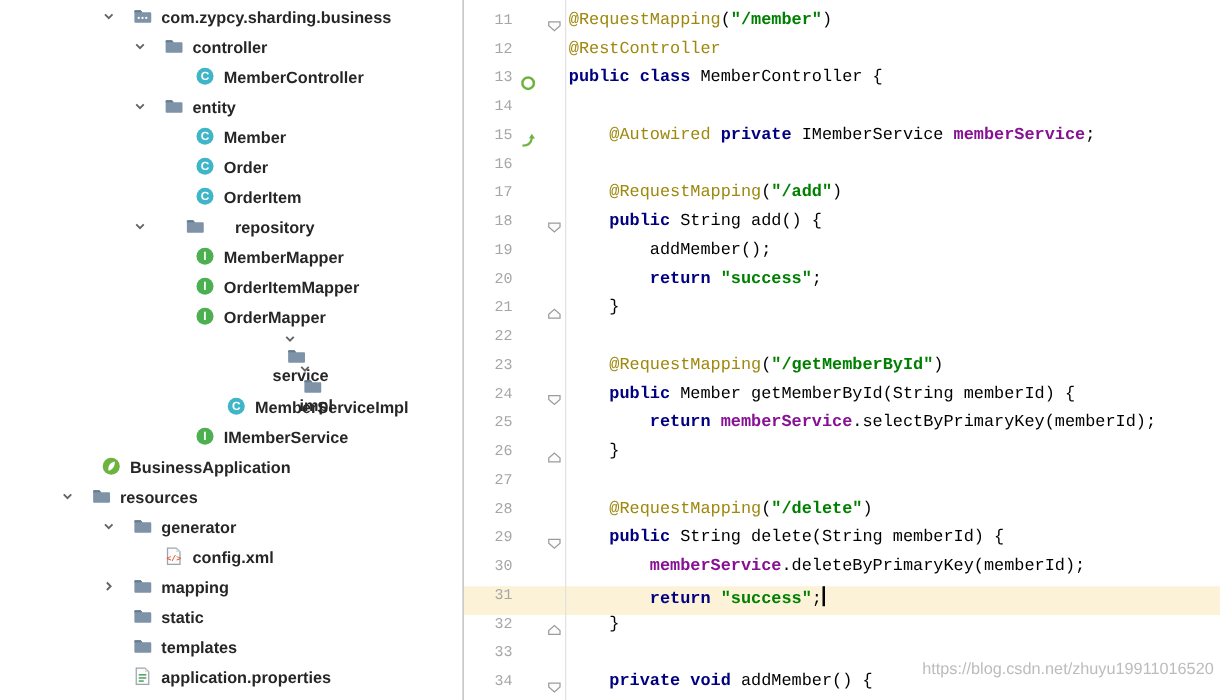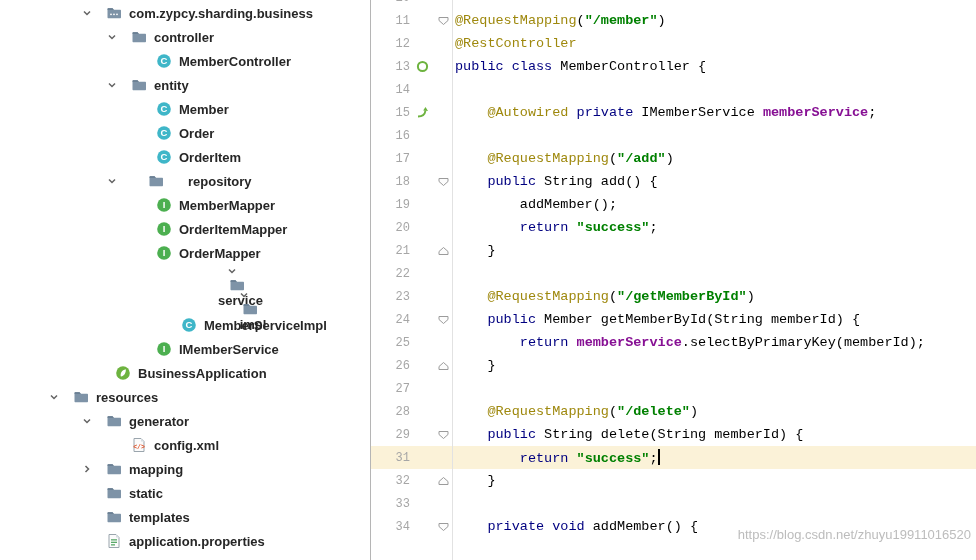--- a/index.html
+++ b/index.html
@@ -29,34 +29,34 @@
   .editor {
     position:absolute; left:370px; top:0; width:606px; height:560px;
     background:#ffffff; border-left:1px solid #b5b5b5; overflow:hidden;
   }
   .gutter-border {
     position:absolute; left:81px; top:0; bottom:0; width:1px;
     background:#e2e2e2; z-index:3;
   }
   .lines { position:absolute; top:-14px; left:0; width:100%; z-index:1; }
   .code-line {
-    display:flex; height:23px; align-items:center;
+    display:flex; height:23px; 
     font-family:"Liberation Mono", monospace; font-size:13.5px;
   }
   .code-line.current { background:var(--curline,#FBF2D8); }
   .lnum {
     width:39px; flex:none; text-align:right;
     color:var(--lnum,#A6A6A6); font-size:12px;
     font-family:"Liberation Mono", monospace;
   }
   .gicon { width:24px; flex:none; display:flex; justify-content:center; align-items:center; }
   .gfold { width:18px; flex:none; display:flex; justify-content:center; align-items:center; }
   .ctext { white-space:pre; padding-left:3px; color:#000; }
   .tok-a { color:var(--ann,#9E880D); }
-  .tok-k { color:var(--kw,#000080); font-weight:normal; }
+  .tok-k { color:var(--kw,#000080); font-weight:bold; }
   .tok-s { color:var(--str,#008000); font-weight:bold; }
   .tok-f { color:var(--field,#871094); font-weight:bold; }
   .tok-p { color:#000000; }
   .caret {
     display:inline-block; width:2px; height:16px; background:#000;
     vertical-align:-3px;
   }
   .watermark {
     position:absolute; right:5px; top:527px; z-index:5;
     font-size:13px; color:rgba(166,166,166,0.75);
@@ -238,21 +238,21 @@
       <div class="tree-row" style="padding-left: 131px;">
         <span class="tree-chevron"></span>
         <span class="tree-icon">
           <svg width="16" height="16" viewBox="0 0 16 16">
             <circle cx="8" cy="8" r="6.8" fill="#4CAF50"></circle>
             <text x="8" y="11.3" text-anchor="middle" font-family="Liberation Sans, sans-serif" font-size="9.5" font-weight="bold" fill="#ffffff">I</text>
           </svg>
         </span>
         <span class="tree-label">IMemberService</span>
       </div>
-      <div class="tree-row" style="padding-left: 90px;">
+      <div class="tree-row" style="padding-left: 56px;">
         <span class="tree-chevron"></span>
         <span class="tree-icon">
           <svg width="16" height="16" viewBox="0 0 16 16">
             <circle cx="8" cy="8" r="6.8" fill="#6DB33F"></circle>
             <path d="M10.8 4.2c.3 2.9-1 6.4-4.9 7.4-.9-3.4.9-6.6 4.9-7.4z" fill="#ffffff"></path>
           </svg>
         </span>
         <span class="tree-label">BusinessApplication</span>
       </div>
       <div class="tree-row" style="padding-left: 48px;">
@@ -501,20 +501,26 @@
         <div class="code-line">
           <span class="lnum">29</span>
           <span class="gicon"></span>
           <span class="gfold">
             <svg width="11" height="10" viewBox="0 0 11 10">
               <polygon points="1,1.5 10,1.5 10,4.5 5.5,8.5 1,4.5" fill="#FCFCFC" stroke="#9B9B9B" stroke-width="1"></polygon>
             </svg>
           </span>
           <span class="ctext"><span class="tok-p">    </span><span class="tok-k">public</span><span class="tok-p"> String delete(String memberId) {</span></span>
         </div>
+        <div class="code-line">
+          <span class="lnum">30</span>
+          <span class="gicon"></span>
+          <span class="gfold"></span>
+          <span class="ctext"><span class="tok-p">        </span><span class="tok-f">memberService</span><span class="tok-p">.deleteByPrimaryKey(memberId);</span></span>
+        </div>
         <div class="code-line current">
           <span class="lnum">31</span>
           <span class="gicon"></span>
           <span class="gfold"></span>
           <span class="ctext"><span class="tok-p">        </span><span class="tok-k">return</span><span class="tok-p"> </span><span class="tok-s">"success"</span><span class="tok-p">;</span><span class="caret"></span></span>
         </div>
         <div class="code-line">
           <span class="lnum">32</span>
           <span class="gicon"></span>
           <span class="gfold">

